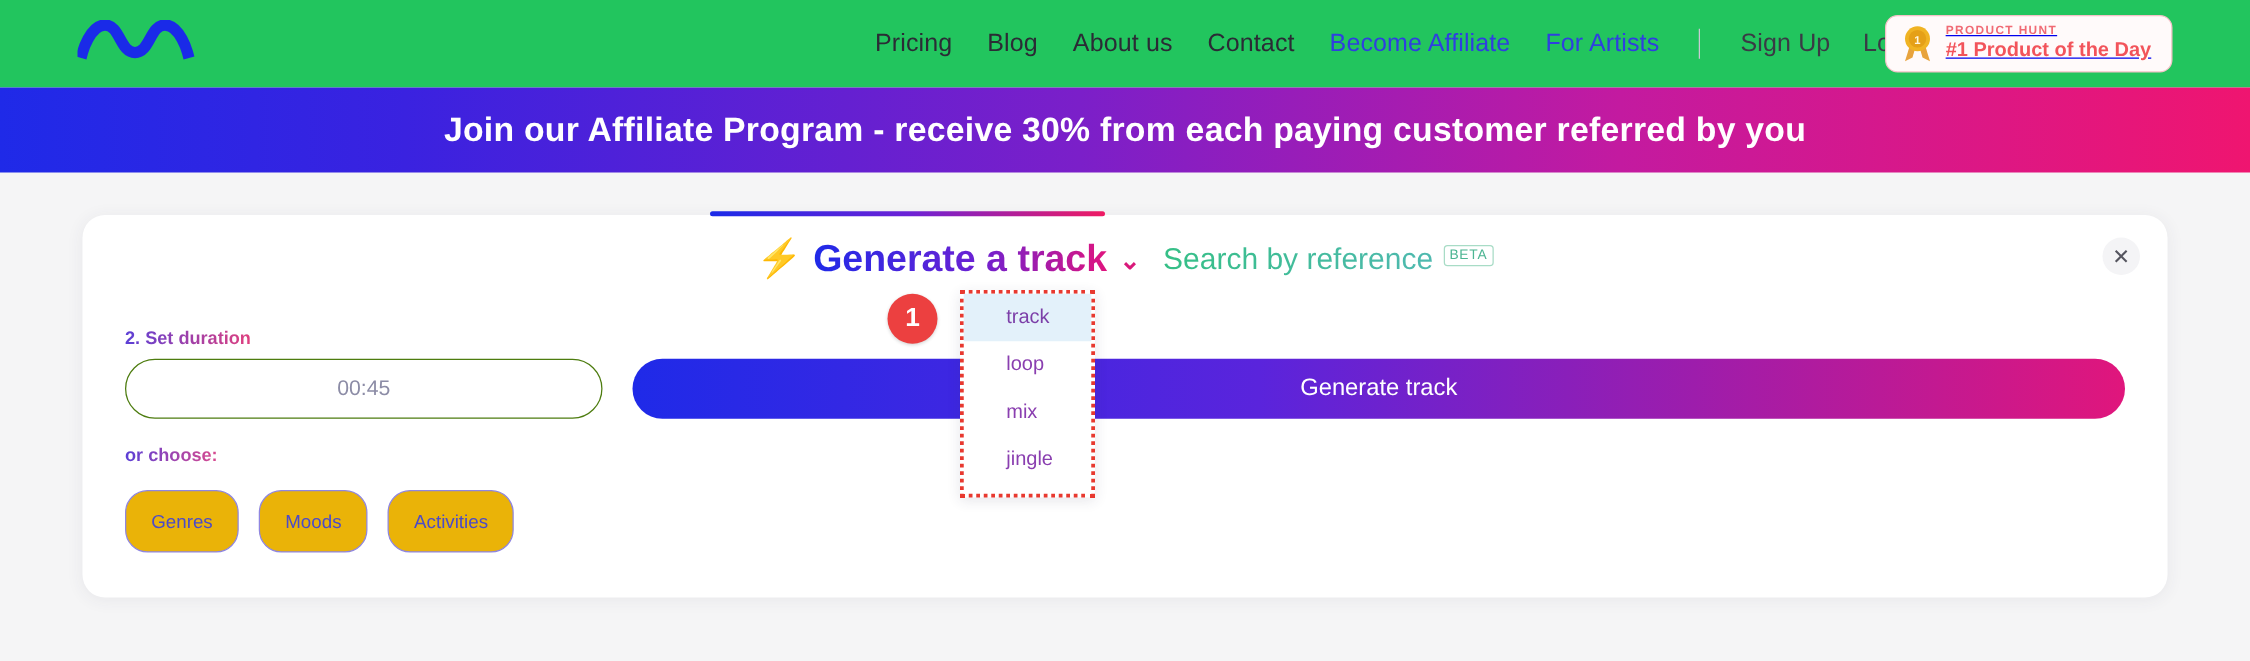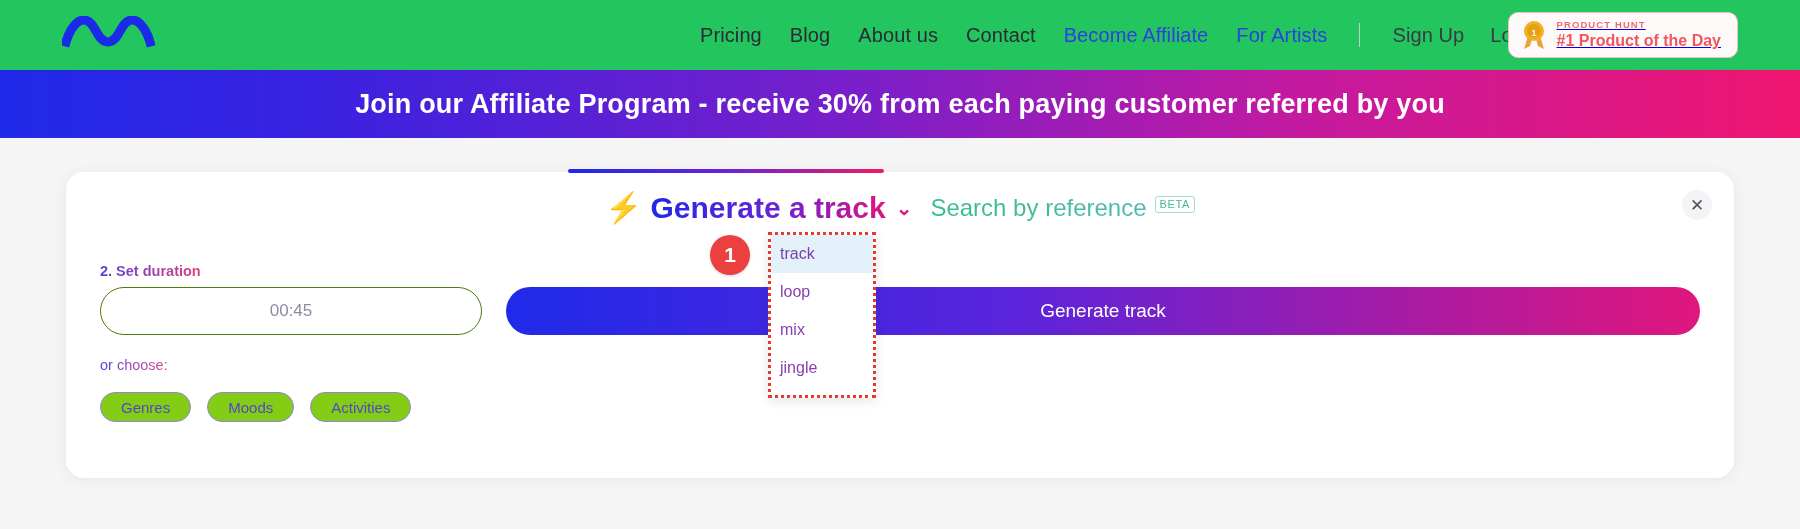--- a/index.html
+++ b/index.html
@@ -146,30 +146,30 @@
     text-align: center; font-size: 17px; color: #8c8ca6;
     font-family: "Liberation Sans", sans-serif; outline: none;
   }
   .gen-btn {
     width: 100%; height: 48px; border: none; border-radius: 24px;
     background: linear-gradient(90deg, #1f2ae8 0%, #5a24dc 42%, #e0167c 100%);
     color: #fff; font-size: 19px; font-weight: normal; cursor: pointer;
     font-family: "Liberation Sans", sans-serif;
   }
   .or-choose {
-    margin-top: 22px; font-size: 14.5px; font-weight: normal;
+    margin-top: 22px; font-size: 14.5px; font-weight: bold;
     background: linear-gradient(90deg, #5b3fd6 0%, #d94a8e 100%);
     -webkit-background-clip: text; background-clip: text;
     -webkit-text-fill-color: transparent; color: transparent;
     display: inline-block;
   }
   .chips { margin-top: 18px; display: flex; gap: 16px; }
   .chip {
-    height: 30px; padding: 0 20px; border: 1px solid #8f86e0;
-    border-radius: 18px; background: #84cc16;
+    height: 50px; padding: 0 20px; border: 1px solid #8f86e0;
+    border-radius: 18px; background: #eab308;
     display: flex; align-items: center; justify-content: center;
     font-size: 15px; color: #4b4bc8; cursor: pointer;
     font-family: "Liberation Sans", sans-serif;
   }
 
   
   .anno-badge {
     position: absolute; left: 710px; top: 235px;
     width: 40px; height: 40px; border-radius: 50%;
     background: #ec4040; color: #fff;
@@ -179,21 +179,21 @@
   }
   .dropdown {
     position: absolute; left: 768px; top: 232px;
     width: 108px; height: 166px;
     background: #ffffff; z-index: 35;
     border: 3px dotted #e8392f;
     box-shadow: 0 3px 10px rgba(50,50,80,.12);
   }
   .dd-item {
     height: 38px; display: flex; align-items: center;
-    padding-left: 9px; font-size: 16px; color: #8a3fb0; cursor: pointer;
+    padding-left: 34px; font-size: 16px; color: #8a3fb0; cursor: pointer;
   }
   .dd-item.selected { background: #e3f1fa; color: #7c3fa8; }
 </style>
 </head>
 <body>
 
 <div class="page">
 
   <div class="header">
 

